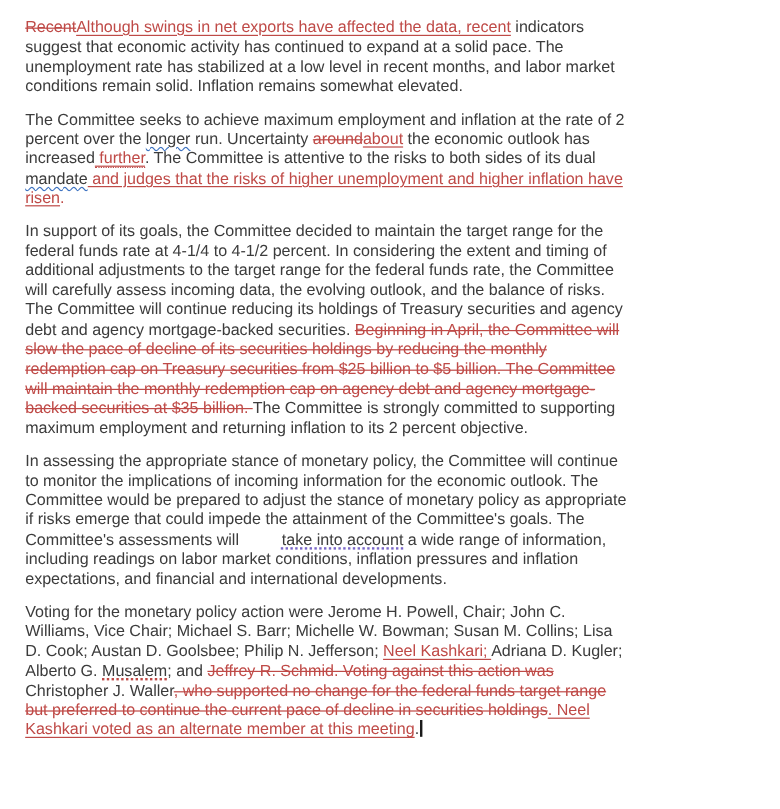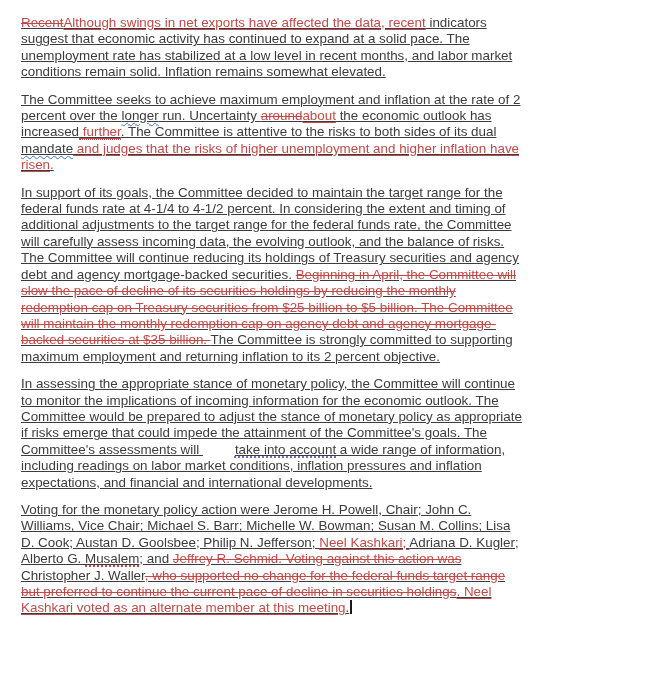--- a/index.html
+++ b/index.html
@@ -16,21 +16,20 @@
     overflow:hidden;
     font-family:"Liberation Sans","DejaVu Sans",sans-serif;
     font-size:13.4px;
     line-height:16.4px;
     color:var(--text-black);
   }
   .doc{
     width:540px;
     height:674px;
     padding:15px 18px 0 21px;
-    text-decoration:underline;
   }
   .doc p{
     margin:0 0 11px 0;
     text-align:left;
   }
   
   .run-normal{ color:var(--text-black); }
   .run-red{ color:var(--rev-red); }
   .run-del{
     color:var(--rev-red);

